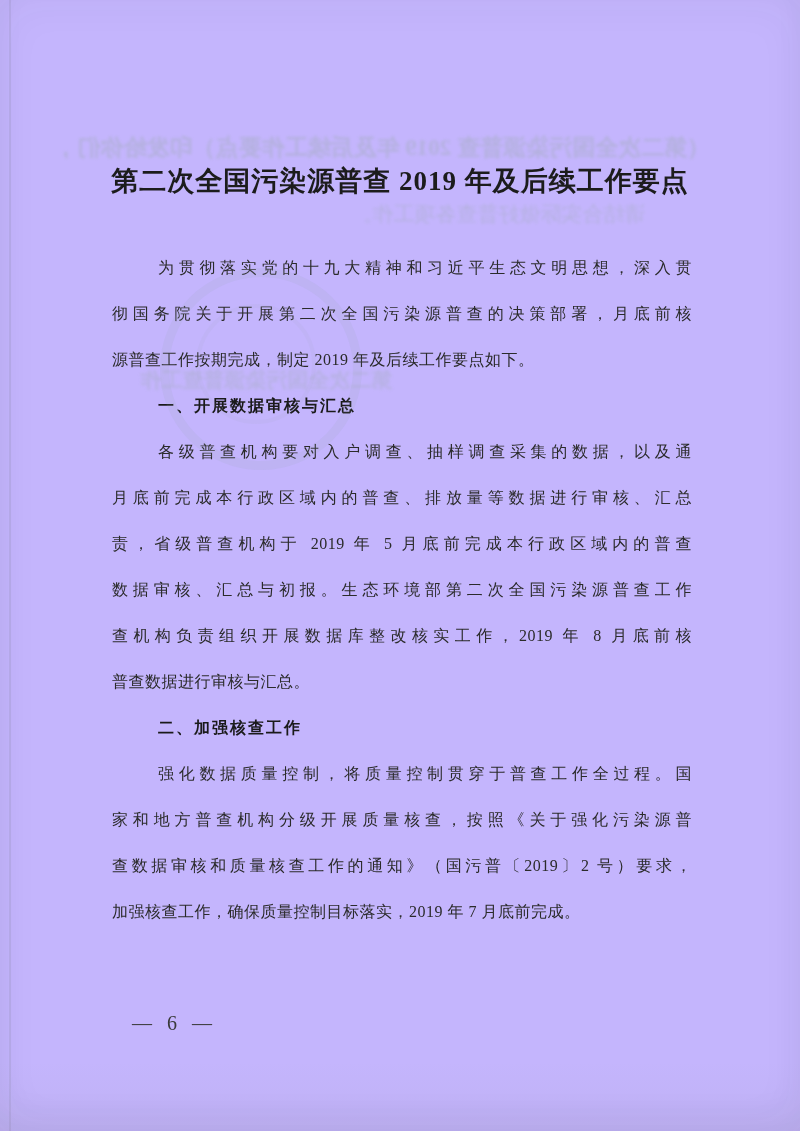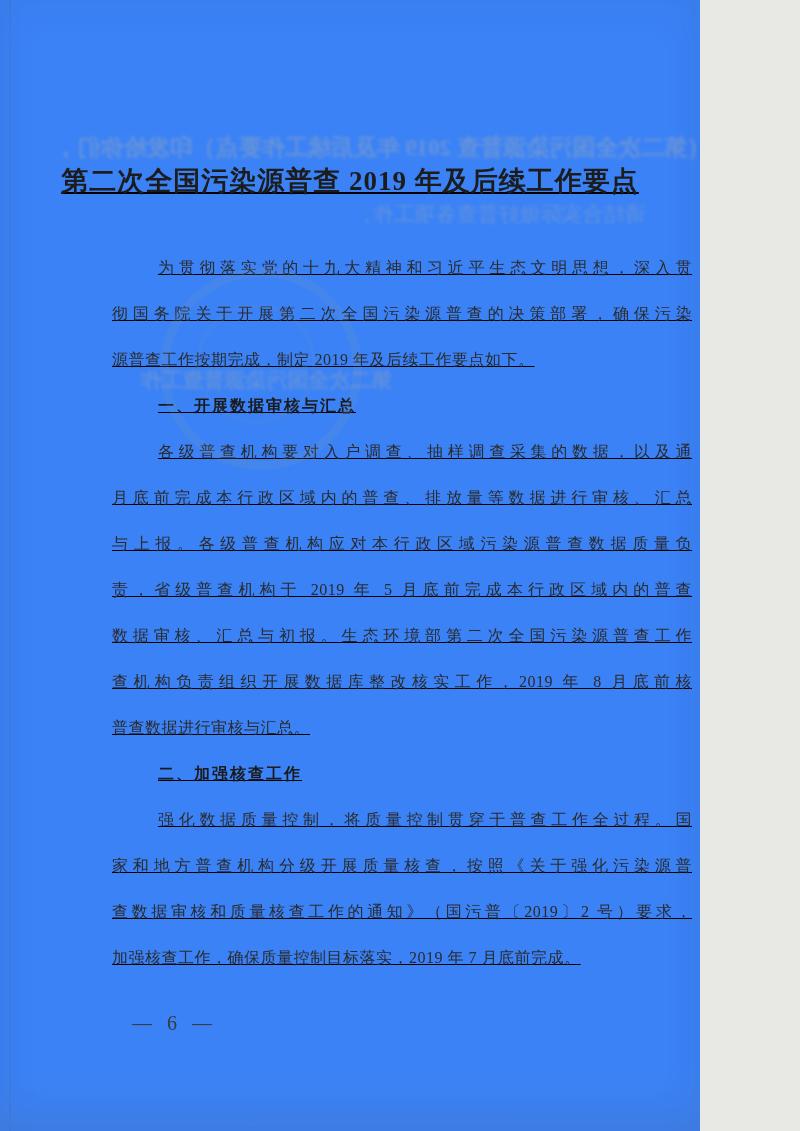--- a/index.html
+++ b/index.html
@@ -6,26 +6,25 @@
     margin: 0;
     padding: 0;
     width: 800px;
     height: 1131px;
     overflow: hidden;
     background: #e8e8e4;
     font-family: "Liberation Serif", "DejaVu Serif", serif;
   }
   .page {
     position: relative;
-    width: 700px;
+    width: 800px;
     height: 1131px;
-    background: #3b82f6;
+    background: #c4b5fd;
     box-shadow: inset 0 0 45px rgba(60,60,55,0.05), inset 0 -18px 30px rgba(60,60,55,0.04);
     overflow: hidden;
-    text-decoration: underline;
   }
   
   .edge-left {
     position: absolute;
     left: 9px; top: 0;
     width: 2px; height: 100%;
     background: rgba(90,90,85,0.10);
   }
   .edge-bottom {
     position: absolute;
@@ -134,26 +133,25 @@
   <div class="bleed bleed-top">（第二次全国污染源普查 2019 年及后续工作要点）印发给你们，</div>
 
   <div class="bleed bleed-subtitle">请结合实际做好普查各项工作。</div>
 
   <div class="bleed bleed-mid">第二次全国污染源普查工作</div>
 
   <div class="title">第二次全国污染源普查 2019 年及后续工作要点</div>
 
   <div class="content">
       <div class="line body-line indent">为贯彻落实党的十九大精神和习近平生态文明思想，深入贯</div>
-      <div class="line body-line">彻国务院关于开展第二次全国污染源普查的决策部署，确保污染</div>
+      <div class="line body-line">彻国务院关于开展第二次全国污染源普查的决策部署，月底前核</div>
       <div class="line body-line last">源普查工作按期完成，制定 2019 年及后续工作要点如下。</div>
       <div class="line heading">一、开展数据审核与汇总</div>
       <div class="line body-line indent">各级普查机构要对入户调查、抽样调查采集的数据，以及通</div>
       <div class="line body-line">月底前完成本行政区域内的普查、排放量等数据进行审核、汇总</div>
-      <div class="line body-line">与上报。各级普查机构应对本行政区域污染源普查数据质量负</div>
       <div class="line body-line">责，省级普查机构于 2019 年 5 月底前完成本行政区域内的普查</div>
       <div class="line body-line">数据审核、汇总与初报。生态环境部第二次全国污染源普查工作</div>
       <div class="line body-line">查机构负责组织开展数据库整改核实工作，2019 年 8 月底前核</div>
       <div class="line body-line last">普查数据进行审核与汇总。</div>
       <div class="line heading">二、加强核查工作</div>
       <div class="line body-line indent">强化数据质量控制，将质量控制贯穿于普查工作全过程。国</div>
       <div class="line body-line">家和地方普查机构分级开展质量核查，按照《关于强化污染源普</div>
       <div class="line body-line">查数据审核和质量核查工作的通知》（国污普〔2019〕2 号）要求，</div>
       <div class="line body-line last">加强核查工作，确保质量控制目标落实，2019 年 7 月底前完成。</div>
     </div>

